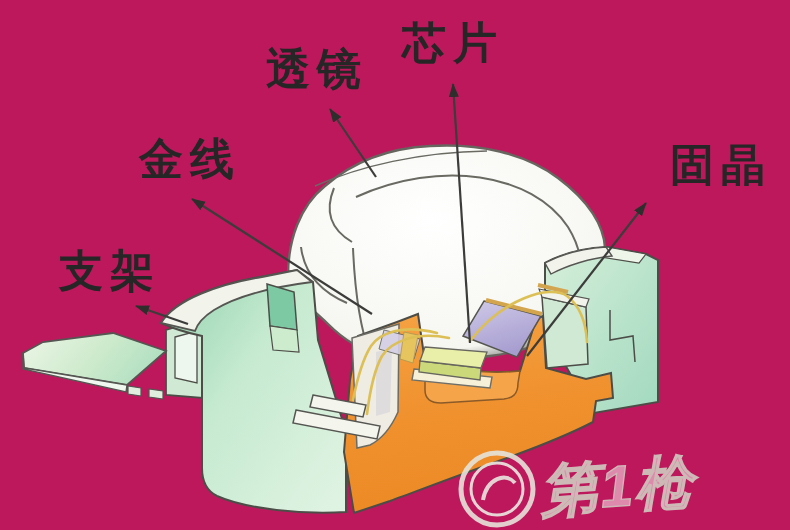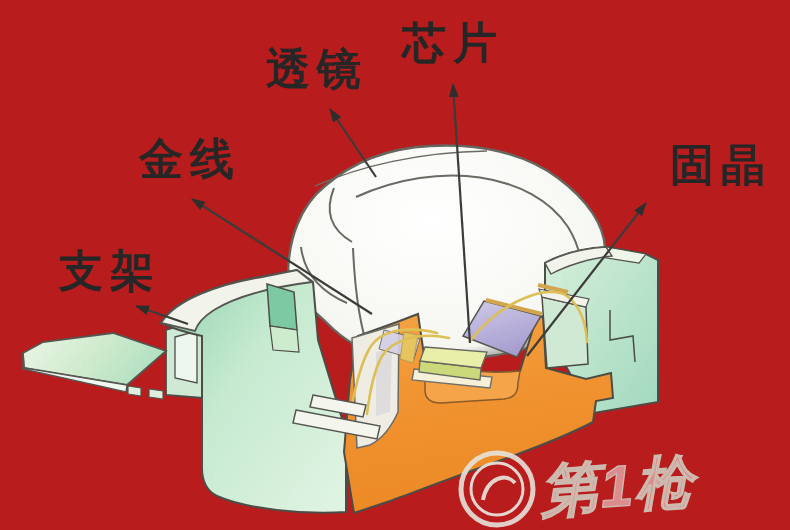--- a/index.html
+++ b/index.html
@@ -1,16 +1,16 @@
 <!DOCTYPE html>
 <html><head>
 <meta charset="utf-8">
 <style>
   html,body{margin:0;padding:0;background:#ffffff;}
-  .stage{position:relative;width:790px;height:530px;background:#b91c1c;overflow:hidden;
+  .stage{position:relative;width:790px;height:530px;background:#be185d;overflow:hidden;
          font-family:"Liberation Sans", sans-serif;}
   svg{display:block;}
   text.part-label{font-family:"Liberation Sans", sans-serif;font-size:44px;font-weight:700;
                   fill:#262626;letter-spacing:7px;}
   text.wm-text{font-family:"Liberation Sans", sans-serif;font-size:58px;font-weight:700;
                font-style:italic;fill:rgba(255,255,255,0.55);stroke:#cfccc0;stroke-width:1.3px;
                letter-spacing:2px;}
 </style>
 </head>
 <body>

